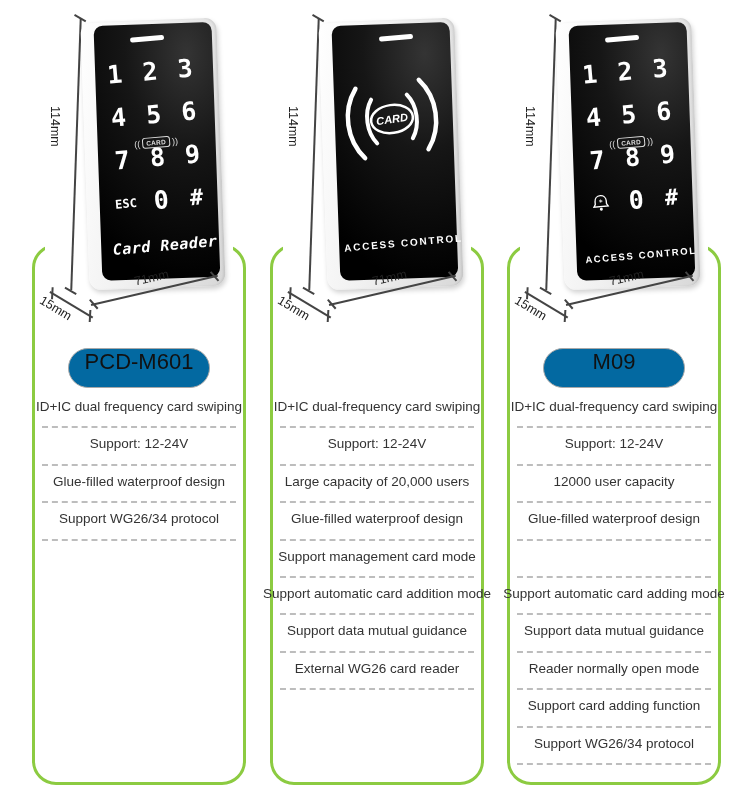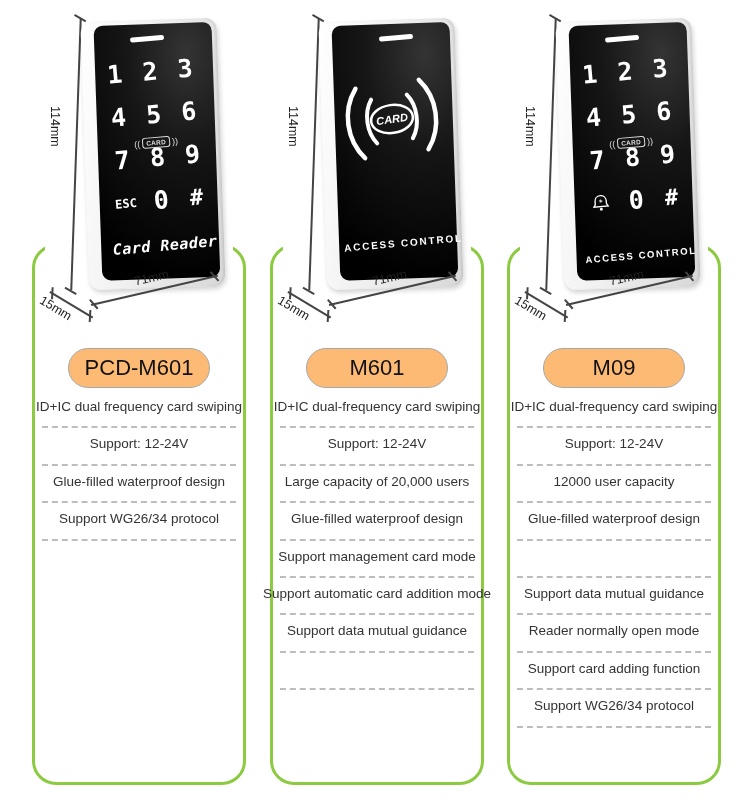--- a/index.html
+++ b/index.html
@@ -78,22 +78,22 @@
   .dim-line::before,.dim-line::after{content:"";position:absolute;width:12px;height:1.5px;background:var(--dimc);top:0;}
   .dim-line::before{left:-3px;transform:rotate(62deg);}
   .dim-line::after{right:-3px;transform:rotate(62deg);}
   .dim-w{left:46px;top:300px;width:130px;transform:rotate(-13deg);}
   .dim-w .dim-label{position:absolute;top:-19px;width:100%;text-align:center;font-size:12.5px;color:#222;}
   .dim-d{left:5px;top:287px;width:50px;transform:rotate(31deg);}
   .dim-d .dim-label{position:absolute;top:5px;left:-4px;font-size:12.5px;color:#222;}
 
   .pill{
     position:absolute;top:348px;left:50%;transform:translateX(-50%);
-    width:142px;height:40px;background:#fdba74;border:1.5px solid var(--pill-border);
-    border-radius:21px;z-index:3;display:flex;align-items:center;justify-content:center;
+    width:142px;height:40px;background:#0369a1;border:1.5px solid var(--pill-border);
+    border-radius:21px;z-index:3;display:flex;justify-content:center;
     font-size:22px;color:#111;white-space:nowrap;
   }
 
   .features{position:absolute;top:394px;left:4px;right:4px;z-index:3;}
   .feature-row{height:37.4px;display:flex;flex-direction:column;}
   .feature-text{margin-top:5px;text-align:center;font-size:13.5px;color:var(--text);white-space:nowrap;align-self:center;}
   .dash{margin:auto 6px 3px 6px;border-bottom:2px dashed var(--dash);}
 </style>
 </head>
 <body>
@@ -202,23 +202,20 @@
       <div class="dim-line dim-w">
         <div class="line"></div>
         <div class="dim-label">71mm</div>
       </div>
       <div class="dim-line dim-d">
         <div class="line"></div>
         <div class="dim-label">15mm</div>
       </div>
     </div>
 
-    <div class="pill">
-      <span>M601</span>
-    </div>
 
     <div class="features">
         <div class="feature-row">
           <div class="feature-text">ID+IC dual-frequency card swiping</div>
           <div class="dash"></div>
         </div>
         <div class="feature-row">
           <div class="feature-text">Support: 12-24V</div>
           <div class="dash"></div>
         </div>
@@ -236,20 +233,21 @@
         </div>
         <div class="feature-row">
           <div class="feature-text">Support automatic card addition mode</div>
           <div class="dash"></div>
         </div>
         <div class="feature-row">
           <div class="feature-text">Support data mutual guidance</div>
           <div class="dash"></div>
         </div>
         <div class="feature-row">
+          <div class="feature-text">External WG26 card reader</div>
           <div class="dash"></div>
         </div>
       </div>
   </div>
 
   <div class="col">
     <div class="green-box"></div>
 
     <div class="device-area">
       <div class="dim-v"></div>
@@ -320,20 +318,24 @@
           <div class="dash"></div>
         </div>
         <div class="feature-row">
           <div class="feature-text">Glue-filled waterproof design</div>
           <div class="dash"></div>
         </div>
         <div class="feature-row">
           <div class="dash"></div>
         </div>
         <div class="feature-row">
+          <div class="feature-text">Support automatic card adding mode</div>
+          <div class="dash"></div>
+        </div>
+        <div class="feature-row">
           <div class="feature-text">Support data mutual guidance</div>
           <div class="dash"></div>
         </div>
         <div class="feature-row">
           <div class="feature-text">Reader normally open mode</div>
           <div class="dash"></div>
         </div>
         <div class="feature-row">
           <div class="feature-text">Support card adding function</div>
           <div class="dash"></div>

